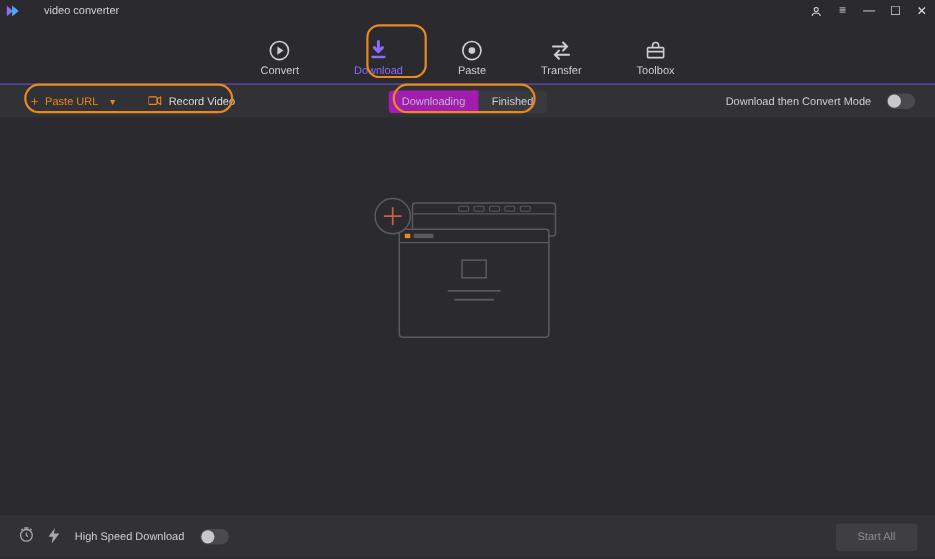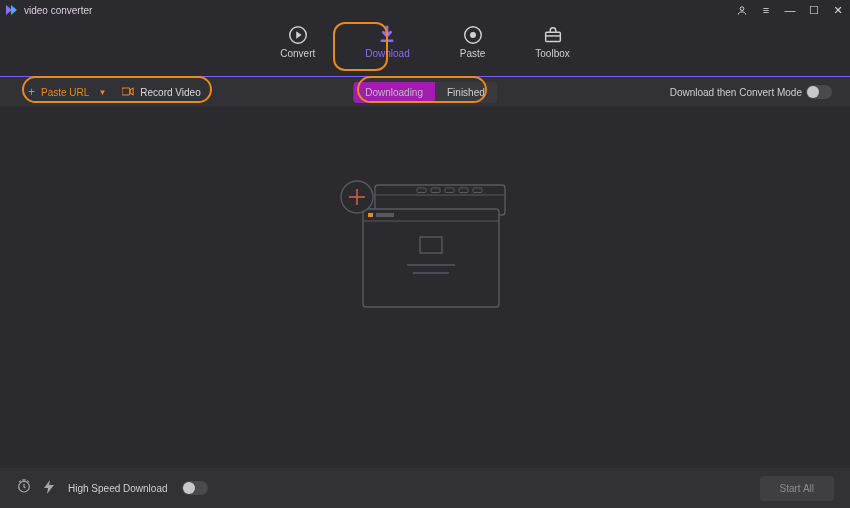--- a/index.html
+++ b/index.html
@@ -1,51 +1,51 @@
 <!DOCTYPE html>
 <html><head>
 <meta charset="utf-8">
 <style>
   * { box-sizing: border-box; margin: 0; padding: 0; font-family: Arial, sans-serif; }
   body { background: #000; width: 850px; height: 508px; overflow: hidden; }
   .window { width: 850px; height: 508px; background: #2b2a2e; display: flex; flex-direction: column; }
   
   
   .titlebar { height: 20px; display: flex; align-items: center; padding: 0 6px; background: #2b2a2e; color: #ccc; }
-  .logo { display: flex; align-items: center; gap: 4px; font-size: 10px; color: #d6d1de; text-align: right; }
+  .logo { display: flex; align-items: center; gap: 20px; font-size: 10px; color: #d6d1de; text-align: right; }
   .logo-mark { width: 14px; height: 10px; }
   .win-controls { margin-left: auto; display: flex; align-items: center; gap: 12px; color: #ddd; font-size: 11px; }
   .win-ctrl { cursor: pointer; width: 12px; text-align: center; }
 
   
-  .main-tabs { height: 56px; display: flex; justify-content: center; align-items: flex-start; gap: 34px; position: relative; }
+  .main-tabs { height: 56px; display: flex; justify-content: center; align-items: flex-end; gap: 34px; position: relative; }
   .main-tab { display: flex; flex-direction: column; align-items: center; gap: 2px; color: #cfcfd2; font-size: 10px; cursor: pointer; padding: 4px 8px 6px; }
   .main-tab .tab-ico { width: 22px; height: 22px; display: flex; align-items: center; justify-content: center; }
   .main-tab.active { color: #8c6bff; border-radius: 11px; }
   .main-tab-hl { position: absolute; pointer-events: none; border: 2px solid #e88a1f; border-radius: 12px; }
   #hl-download { top: 2px; left: 333px; width: 55px; height: 49px; }
 
   
   .sep { height: 1px; background: #7a5cff; width: 100%; }
 
   
   .toolbar { position: relative; height: 30px; background: #323136; display: flex; align-items: center; padding: 0 18px 0 28px; }
   .tb-left { display: flex; align-items: center; gap: 16px; }
   .paste-btn { display: flex; align-items: center; gap: 6px; color: #e88a1f; font-size: 10px; cursor: pointer; }
   .plus { font-size: 12px; color: #e88a1f; }
   .caret { font-size: 8px; color: #e88a1f; margin-left: 3px; }
-  .rec-btn { display: flex; align-items: flex-start; gap: 6px; color: #dcdbe0; font-size: 10px; cursor: pointer; }
+  .rec-btn { display: flex; align-items: flex-start; gap: 6px; color: #dcdbe0; font-size: 10px; cursor: pointer; margin-left: 13px; }
   .rec-ico { width: 12px; height: 9px; }
 
   .tb-center { position: absolute; left: 50%; transform: translateX(-50%); display: flex; }
   .seg { display: flex; border-radius: 4px; overflow: hidden; }
   .seg-btn { font-size: 10px; color: #cfcfd2; padding: 5px 12px; background: #3a393e; cursor: pointer; }
   .seg-btn.active { background: #a21caf; color: #bdbcc2; }
 
-  .tb-right { margin-left: auto; display: flex; align-items: center; gap: 4px; color: #cfcfd2; font-size: 10px; }
+  .tb-right { margin-left: auto; display: flex; align-items: center; gap: 14px; color: #cfcfd2; font-size: 10px; }
   .toggle { width: 26px; height: 14px; background: #4a494e; border-radius: 7px; position: relative; cursor: pointer; }
   .toggle::after { content: ""; position: absolute; width: 12px; height: 12px; border-radius: 50%; background: #c8c7cc; top: 1px; left: 1px; }
 
   .hl-oval { position: absolute; border: 2px solid #e88a1f; border-radius: 14px; pointer-events: none; }
   #hl-left { top: -1px; left: 22px; width: 190px; height: 27px; }
   #hl-seg { top: -1px; left: 357px; width: 130px; height: 27px; }
 
   
   .content { flex: 1; position: relative; background: #2b2a2e; }
   .placeholder { position: absolute; left: 50%; top: 40%; transform: translate(-50%, -50%); }
@@ -103,20 +103,29 @@
       <span>Download</span>
     </div>
     <div class="main-tab">
       <span class="tab-ico">
         <svg width="22" height="22" viewBox="0 0 24 24" fill="none" stroke="#cfcfd2" stroke-width="1.6">
             <circle cx="12" cy="12" r="9"></circle>
             <circle cx="12" cy="12" r="2.5" fill="#cfcfd2"></circle>
           </svg>
       </span>
       <span>Paste</span>
+    </div>
+    <div class="main-tab">
+      <span class="tab-ico">
+        <svg width="22" height="22" viewBox="0 0 24 24" fill="none" stroke="#cfcfd2" stroke-width="2" stroke-linecap="round">
+            <path d="M4 8h14M14 4l4 4-4 4"></path>
+            <path d="M20 16H6M10 12l-4 4 4 4"></path>
+          </svg>
+      </span>
+      <span>Transfer</span>
     </div>
     <div class="main-tab">
       <span class="tab-ico">
         <svg width="22" height="22" viewBox="0 0 24 24" fill="none" stroke="#cfcfd2" stroke-width="1.6">
             <rect x="4" y="9" width="16" height="10" rx="1"></rect>
             <path d="M9 9V7a3 3 0 0 1 6 0v2"></path>
             <line x1="4" y1="13" x2="20" y2="13"></line>
           </svg>
       </span>
       <span>Toolbox</span>

